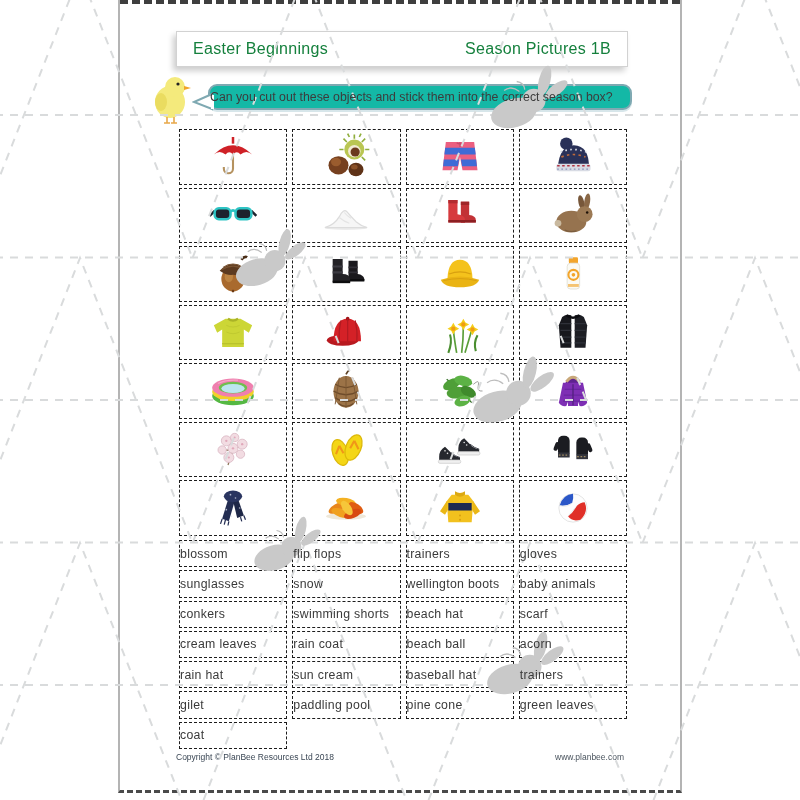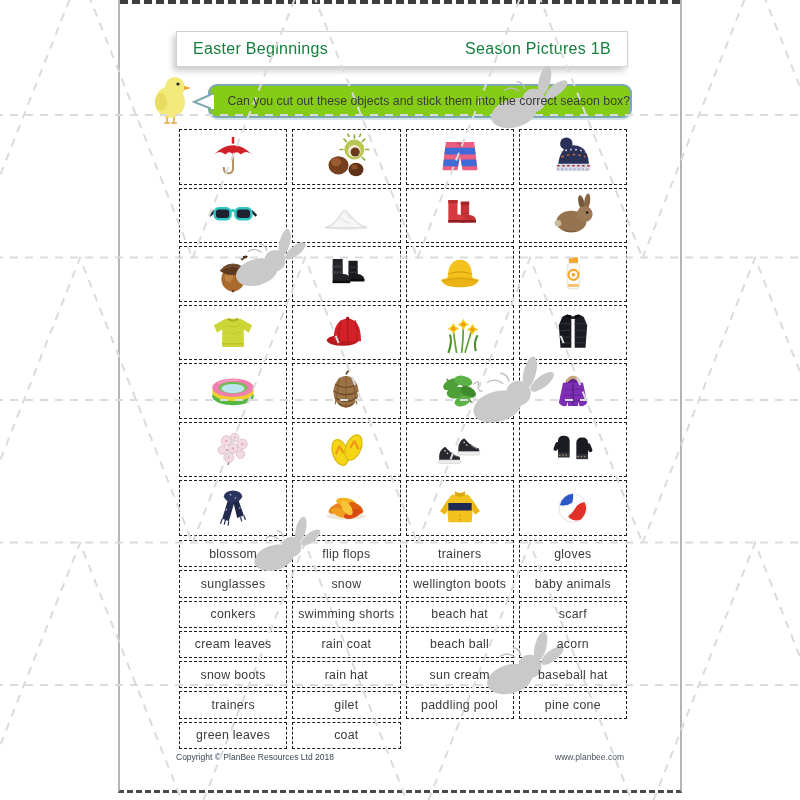--- a/index.html
+++ b/index.html
@@ -6,34 +6,34 @@
   body{width:800px;height:800px;position:relative;background:#ffffff;
        font-family:"Liberation Sans",sans-serif;overflow:hidden}
   .sheet{position:absolute;left:118px;top:0;width:560px;height:790px;background:#fff;
          border-left:2px solid #b4b4b4;border-right:2px solid #b4b4b4;
          border-bottom:3px dashed #4a4a4a;box-sizing:content-box}
   .top-cut{position:absolute;left:0;top:0;width:100%;height:0;border-top:4px dashed #3e3e3e}
   .title-bar{position:absolute;left:56px;top:31px;width:452px;height:36px;background:#fff;
          border:1px solid #d2d2d2;box-shadow:-3px 4px 6px rgba(0,0,0,.20);
          display:flex;justify-content:space-between;align-items:center;padding:0 16px;
          box-sizing:border-box;font-size:16px;color:#15803d;letter-spacing:.3px}
-  .bubble{position:absolute;left:88px;top:84px;width:424px;height:34px;background:#84cc16;
+  .bubble{position:absolute;left:88px;top:84px;width:424px;height:26px;background:#14b8a6;
          border:2px solid #7fa9b2;border-radius:9px;display:flex;align-items:center;
-         justify-content:flex-end;font-size:12.3px;color:#3c3c3c;box-sizing:border-box;
+         justify-content:flex-start;font-size:12.3px;color:#3c3c3c;box-sizing:border-box;
          box-shadow:0 2px 0 #d7e6ea}
   .bubble-text{position:relative;z-index:3;white-space:nowrap}
   .bubble-tail{position:absolute;left:-18px;top:4px}
   .chick{position:absolute;left:30px;top:72px}
   .pic-grid{position:absolute;left:59px;top:129px;width:448px;height:407px;display:grid;
          grid-template-columns:repeat(4,1fr);grid-template-rows:repeat(7,1fr);gap:3px 5px}
   .pcell{border:1.5px dashed #1c1c1c;display:flex;align-items:center;justify-content:center;overflow:hidden}
   .pcell svg{width:50px;height:50px}
   .word-grid{position:absolute;left:59px;top:540px;width:448px;height:209px;display:grid;
          grid-template-columns:repeat(4,1fr);grid-template-rows:repeat(7,1fr);gap:3px 5px}
-  .wcell{border:1.5px dashed #1c1c1c;display:flex;align-items:center;justify-content:center;
+  .wcell{border:1.5px dashed #1c1c1c;display:flex;align-items:center;justify-content:flex-start;
          font-size:12.3px;color:#3a3a3a;letter-spacing:.3px}
   .wcell span{position:relative;z-index:3}
   .footer{position:absolute;left:56px;right:56px;top:752px;display:flex;
          justify-content:space-between;font-size:8.5px;font-weight:normal;color:#3a4654}
   .footer .site{color:#4a545e}
   .overlay{position:absolute;left:0;top:0;z-index:2;pointer-events:none}
 </style>
 </head>
 <body>
 
@@ -396,23 +396,20 @@
         <span>cream leaves</span>
       </div>
       <div class="wcell">
         <span>rain coat</span>
       </div>
       <div class="wcell">
         <span>beach ball</span>
       </div>
       <div class="wcell">
         <span>acorn</span>
-      </div>
-      <div class="wcell">
-        <span>snow boots</span>
       </div>
       <div class="wcell">
         <span>rain hat</span>
       </div>
       <div class="wcell">
         <span>sun cream</span>
       </div>
       <div class="wcell">
         <span>baseball hat</span>
       </div>

